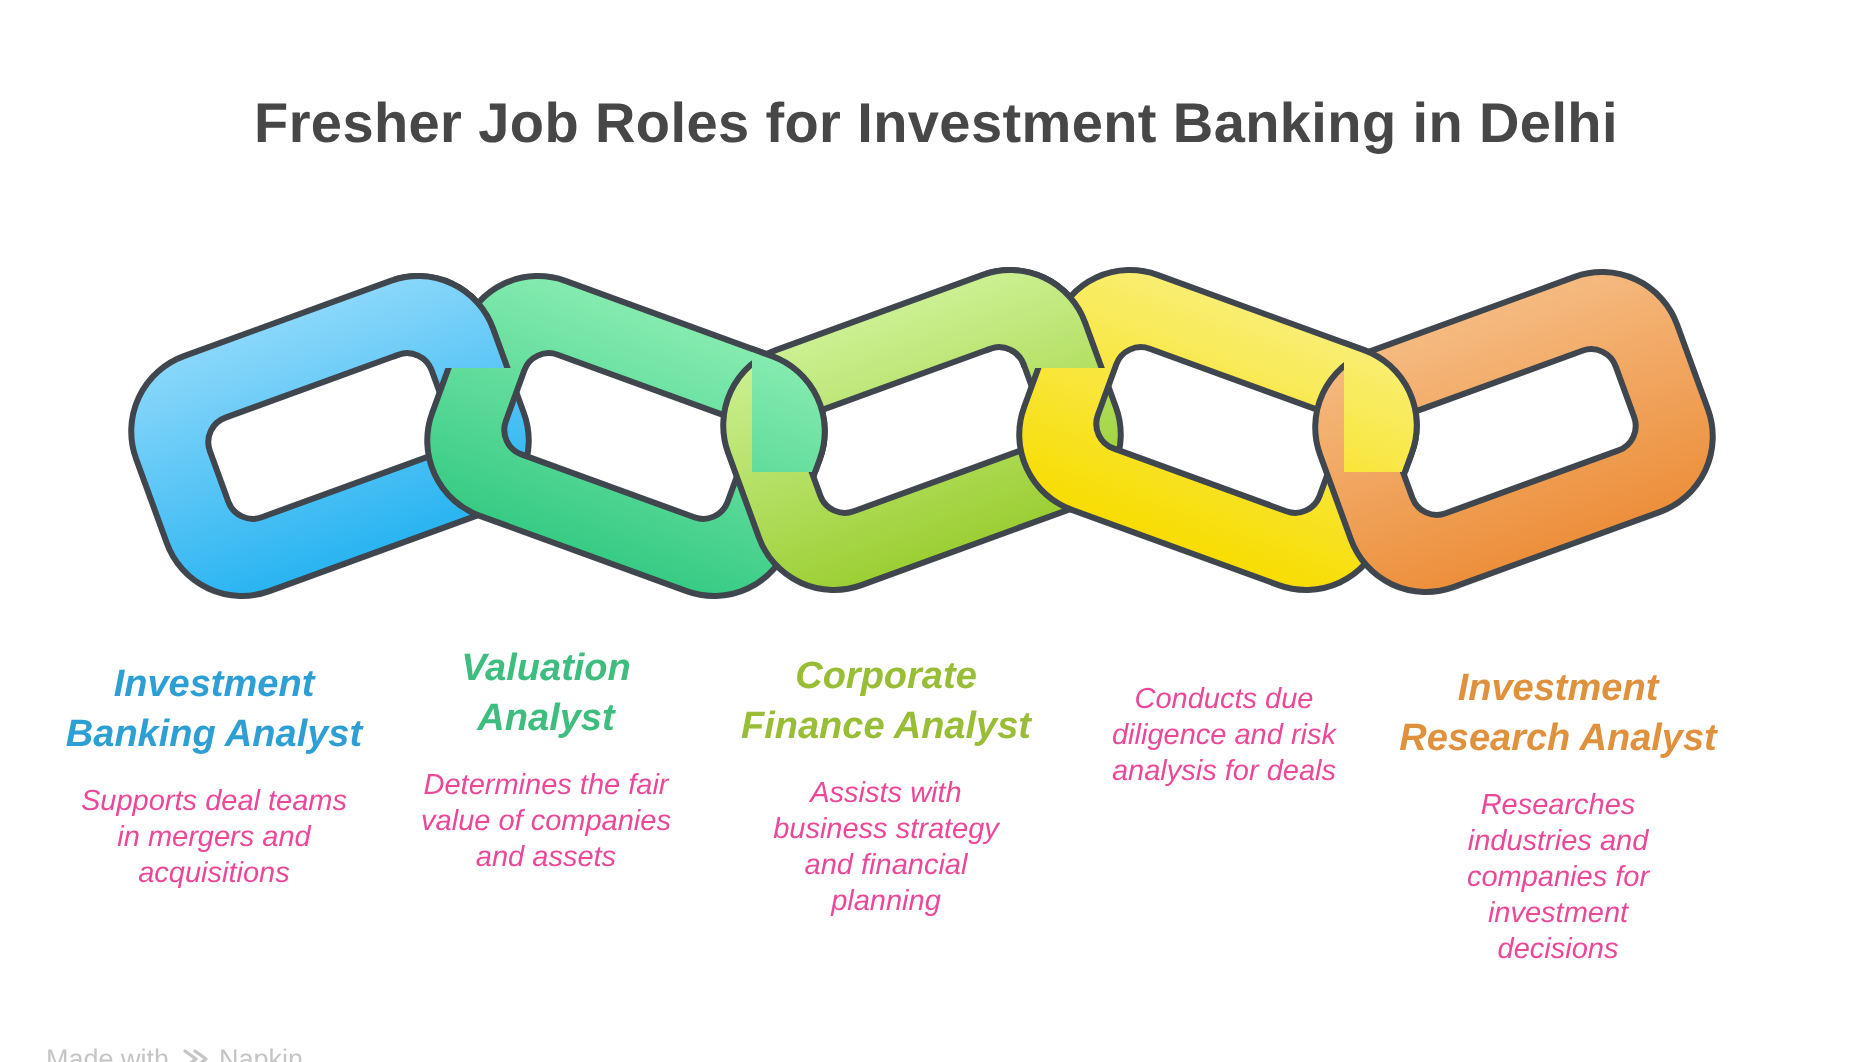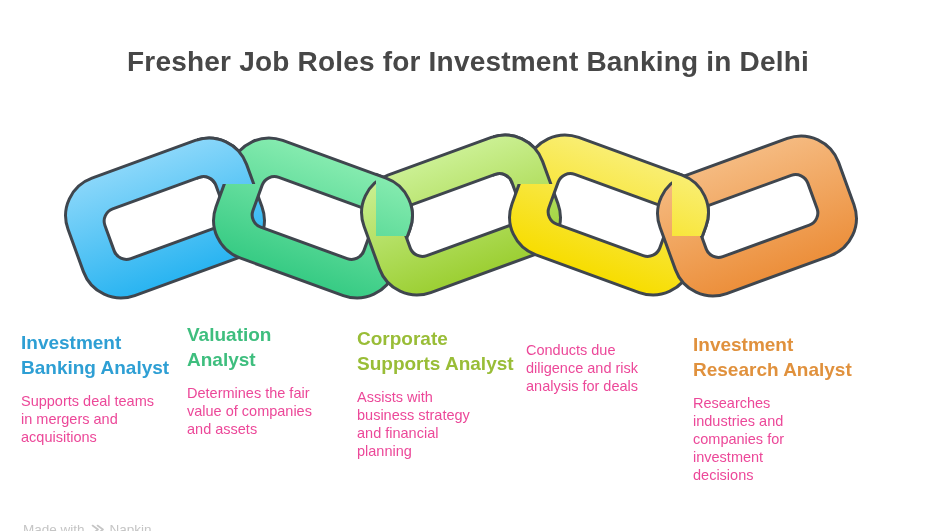--- a/index.html
+++ b/index.html
@@ -7,21 +7,21 @@
     position:relative; width:936px; height:531px; overflow:hidden;
     background:#ffffff; font-family:"Liberation Sans", sans-serif;
   }
   .page-title {
     position:absolute; left:0; top:46px; width:936px; margin:0;
     text-align:center; font-size:28px; font-weight:700; color:#474747;
     letter-spacing:0.2px;
   }
   .chain-svg { position:absolute; left:0; top:0; }
   .link { fill-rule:evenodd; stroke-width:3; stroke-linejoin:round; }
-  .role-col { position:absolute; width:172px; text-align:left; }
+  .role-col { position:absolute; width:172px; text-align:center;font-style:italic; }
   .role-title {
     font-size:19px; font-weight:700; line-height:1.33;
     white-space:pre-line; margin:0;
   }
   .role-desc {
     margin:11px 0 0 0; font-size:14.5px; line-height:1.25; color:#ec4899;
     white-space:pre-line;
   }
   .footer {
     position:absolute; left:23px; top:495px; display:flex; align-items:center;
@@ -109,21 +109,21 @@
   <div class="role-col" style="left:187px; top:322px">
     <p class="role-title" style="color: rgb(62, 190, 126);">Valuation
 Analyst</p>
     <p class="role-desc">Determines the fair
 value of companies
 and assets</p>
   </div>
 
   <div class="role-col" style="left:357px; top:326px">
     <p class="role-title" style="color: rgb(153, 189, 55);">Corporate
-Supports Analyst</p>
+Finance Analyst</p>
     <p class="role-desc">Assists with
 business strategy
 and financial
 planning</p>
   </div>
 
   <div class="role-col" style="left:526px; top:330px">
     <p class="role-desc">Conducts due
 diligence and risk
 analysis for deals</p>

